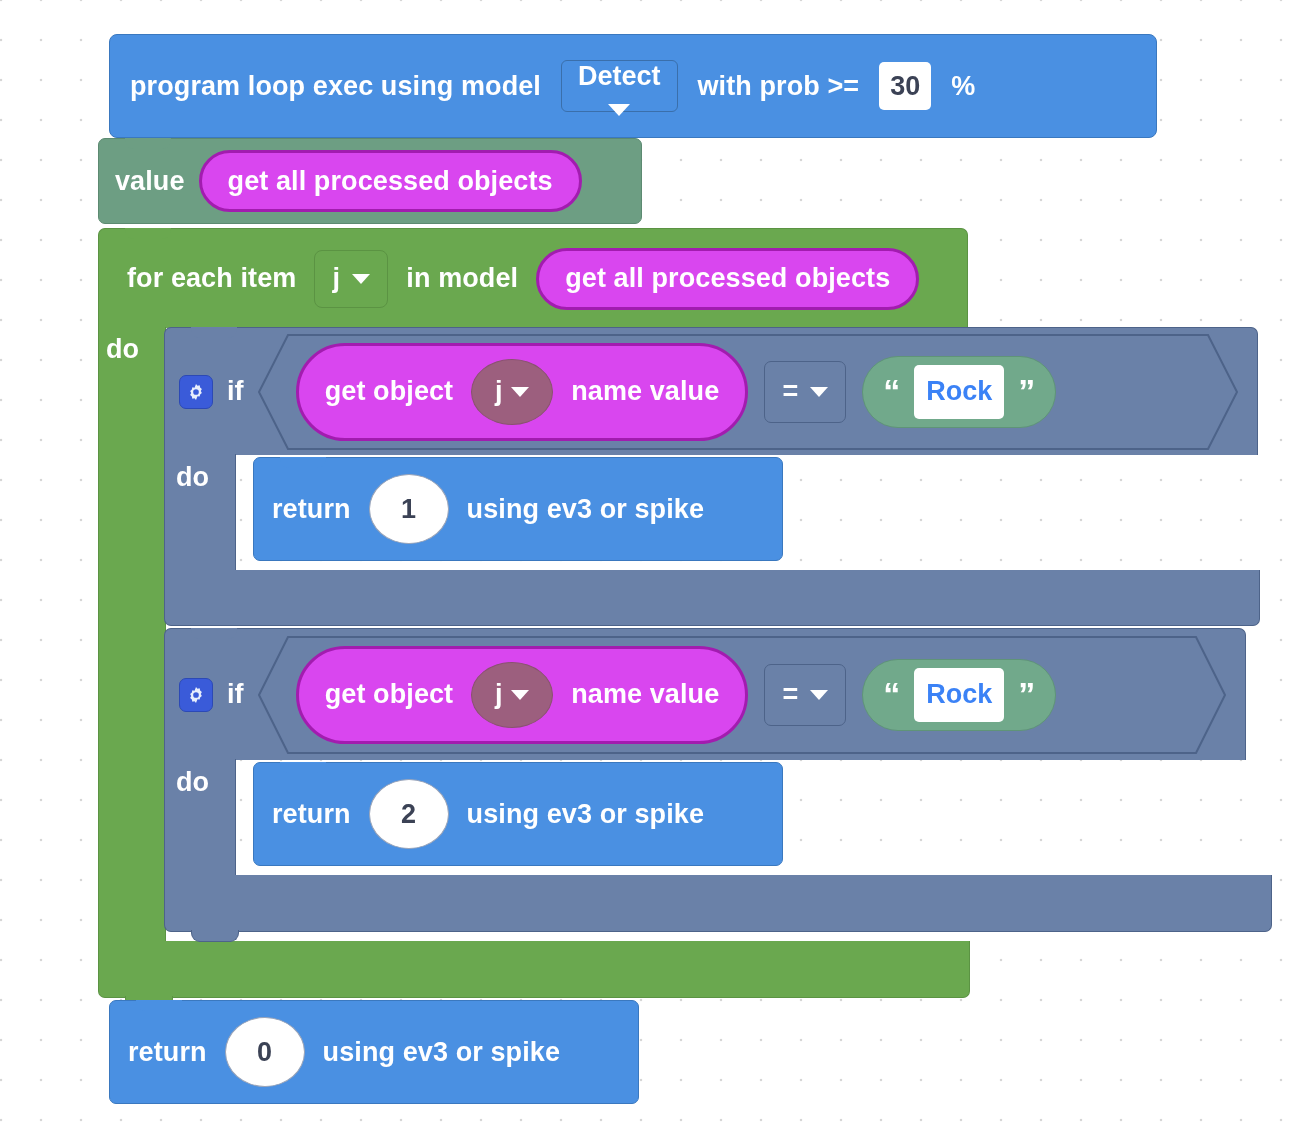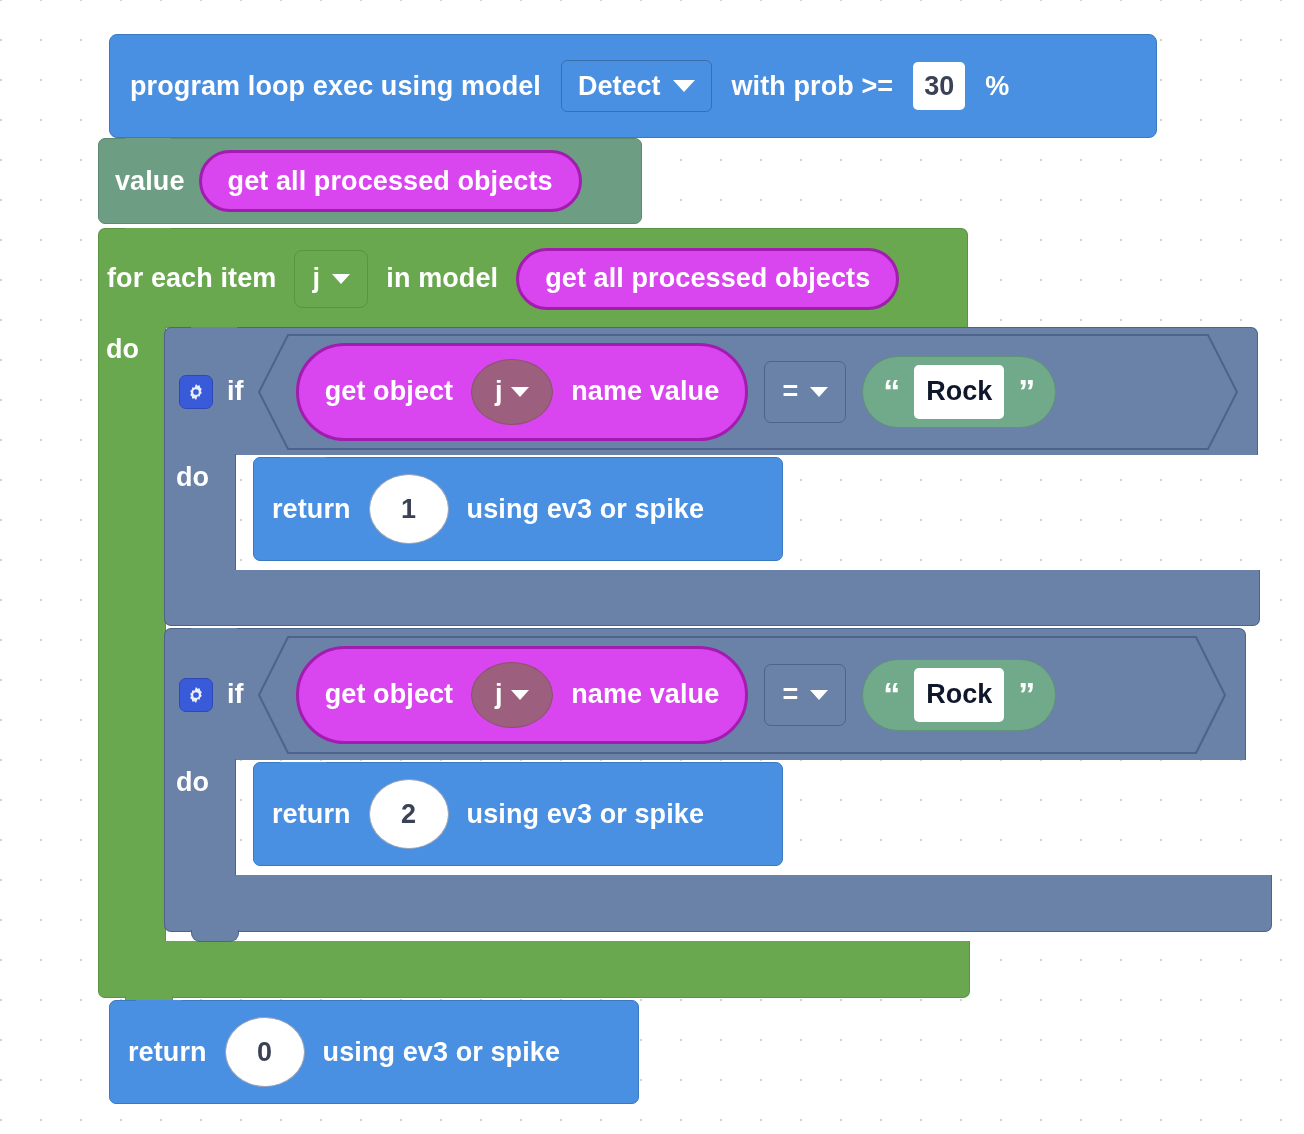--- a/index.html
+++ b/index.html
@@ -58,21 +58,21 @@
   .c-slate  { background:#6a81a8; border:1px solid #4d6389; }
   .c-orange { background:#d946ef; border:3px solid #a21caf; }
   .c-tgreen { background:#71a98b; border:1px solid #5f9478; }
 
   
   .dd-box {
     display:inline-flex; align-items:center; gap:12px;
     height:52px; padding:0 16px;
     border:1px solid #3a6fab; border-radius:6px;
     background:#4a90e2; color:#fff;
-    font-size:27px; font-weight:700; box-sizing:border-box;
+    font-size:27px; font-weight:700; box-sizing:border-box;flex-direction:column;
   }
   .tri {
     width:0;height:0;
     border-left:11px solid transparent;
     border-right:11px solid transparent;
     border-top:12px solid #ffffff;
   }
   .tri.sm {
     border-left:9px solid transparent;
     border-right:9px solid transparent;
@@ -81,21 +81,21 @@
   .numfield {
     display:inline-flex;align-items:center;justify-content:center;
     min-width:52px;height:48px;padding:0 10px;
     background:#fff;border-radius:5px;
     color:#3b4255;font-size:27px;font-weight:700;box-sizing:border-box;
   }
   .txtfield {
     display:inline-flex;align-items:center;justify-content:center;
     min-width:64px;height:54px;padding:0 12px;
     background:#fff;border-radius:5px;
-    color:#0f172a;font-size:27px;font-weight:700;box-sizing:border-box;
+    color:#3b82f6;font-size:27px;font-weight:700;box-sizing:border-box;
   }
   .varpill {
     display:inline-flex;align-items:center;justify-content:center;gap:9px;
     width:82px;height:66px;border-radius:50%;
     background:#9c5f7e;border:1px solid #8a5270;
     color:#fff;font-size:27px;font-weight:700;box-sizing:border-box;
   }
   .numcircle {
     display:inline-flex;align-items:center;justify-content:center;
     width:80px;height:70px;border-radius:50%;
@@ -166,21 +166,21 @@
   <div class="blk c-sage" style="left:98px; top:138px; width:544px; height:86px; border-radius:7px;
               display:flex; align-items:center; padding-left:16px; gap:14px;">
     <div class="notch-top" style="background:#6d9e83;"></div>
     <span class="lbl">value</span>
     <span class="reporter c-orange" style="position:relative; height:62px; padding:0 26px; align-items:center;">
       <span class="lbl">get all processed objects</span>
     </span>
   </div>
 
   <div class="blk c-green" style="left:98px; top:228px; width:870px; height:100px; border-radius:7px 7px 0 0;
-              display:flex; align-items:center; padding-left:8px; gap:18px; border-bottom:none;">
+              display:flex; align-items:center; padding-left:28px; gap:18px; border-bottom:none;">
     <div class="notch-top" style="background:#6aa84f;"></div>
     <span class="lbl">for each item</span>
 
     <span class="varbox">
       <span>j</span>
       <span class="tri sm"></span>
     </span>
 
     <span class="lbl">in model</span>
 

